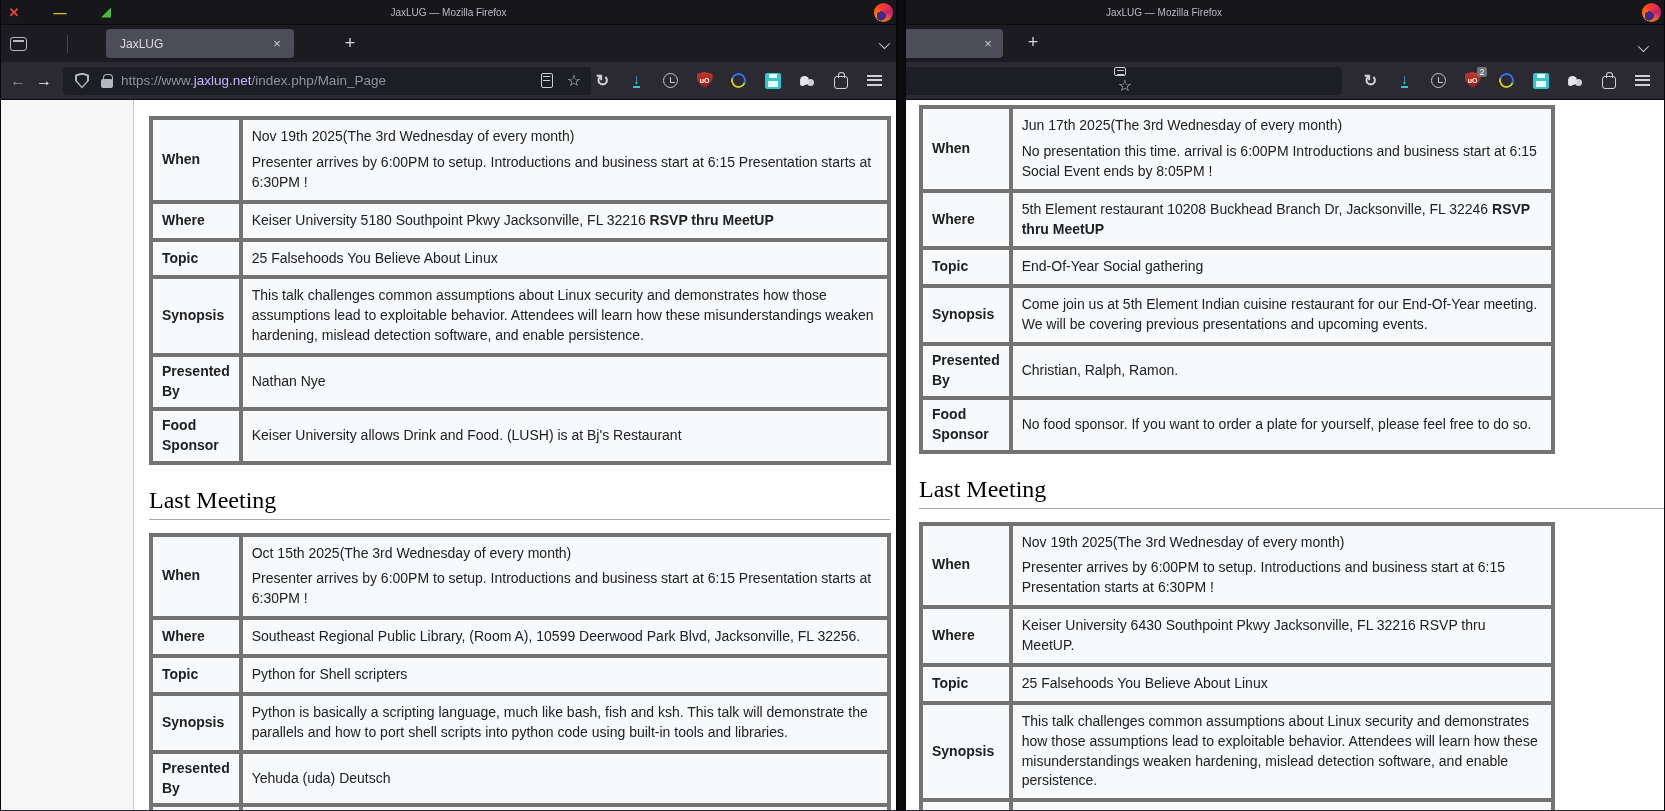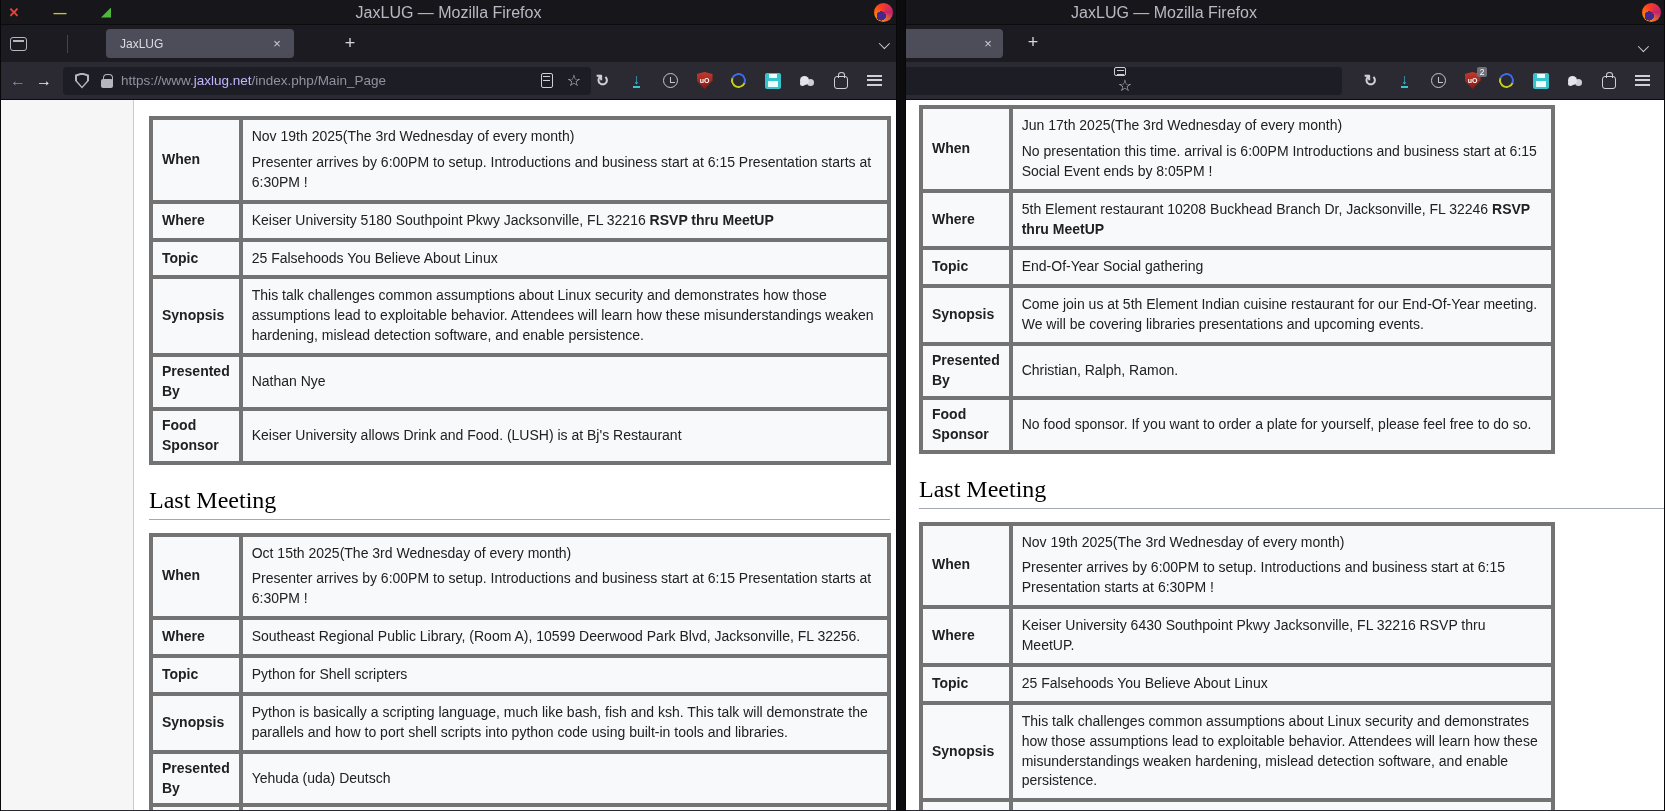--- a/index.html
+++ b/index.html
@@ -13,21 +13,21 @@
 
   
   .titlebar { position:relative; height:25px; background:#17171b; border-bottom:1px solid #0c0c0e; }
   .winbtns { position:absolute; left:6px; top:0; height:25px; display:flex; align-items:center; gap:32px; }
   .wb { width:14px; height:14px; display:flex; align-items:center; justify-content:center;
         font-size:13px; font-weight:bold; cursor:default; }
   .wb-close { color:#e8463c; }
   .wb-min   { color:#d3c032; }
   .wb-max span { display:block; width:10px; height:10px; background:#4eb83e;
                  clip-path:polygon(0 100%, 100% 0, 100% 100%); }
-  .tb-title { position:absolute; top:0; height:22px; line-height:25px; font-size:16px;
+  .tb-title { position:absolute; top:0; height:22px; line-height:25px; font-size:10px;
               color:#b9b9c2; white-space:nowrap; }
   .win-left  .tb-title { left:50%; transform:translateX(-50%); }
   .win-right .tb-title { left:258px; transform:translateX(-50%); }
   .fx-logo { position:absolute; right:3px; top:3px; width:19px; height:19px; border-radius:50%;
              background:
                radial-gradient(circle at 38% 68%, #45278d 0 26%, rgba(0,0,0,0) 27%),
                conic-gradient(from 210deg, #ff9a00, #ff3f20, #c0246f, #ff9a00);
            }
 
   
@@ -346,21 +346,21 @@
             </tr>
             <tr>
               <td class="rowlabel">Topic</td>
               <td class="rowvalue">
                 <p><span>End-Of-Year Social gathering</span></p>
               </td>
             </tr>
             <tr>
               <td class="rowlabel">Synopsis</td>
               <td class="rowvalue">
-                <p><span>Come join us at 5th Element Indian cuisine restaurant for our End-Of-Year meeting. We will be covering libraries presentations and upcoming events.</span></p>
+                <p><span>Come join us at 5th Element Indian cuisine restaurant for our End-Of-Year meeting. We will be covering previous presentations and upcoming events.</span></p>
               </td>
             </tr>
             <tr>
               <td class="rowlabel">Presented By</td>
               <td class="rowvalue">
                 <p><span>Christian, Ralph, Ramon.</span></p>
               </td>
             </tr>
             <tr>
               <td class="rowlabel">Food Sponsor</td>

